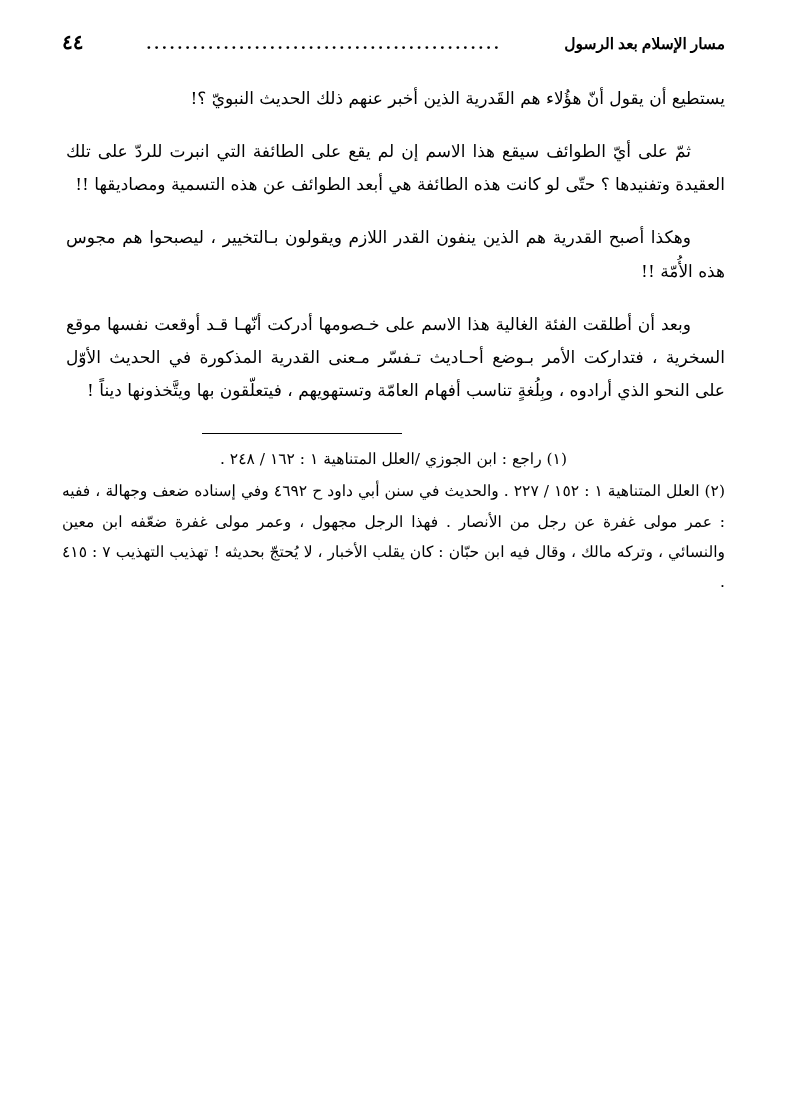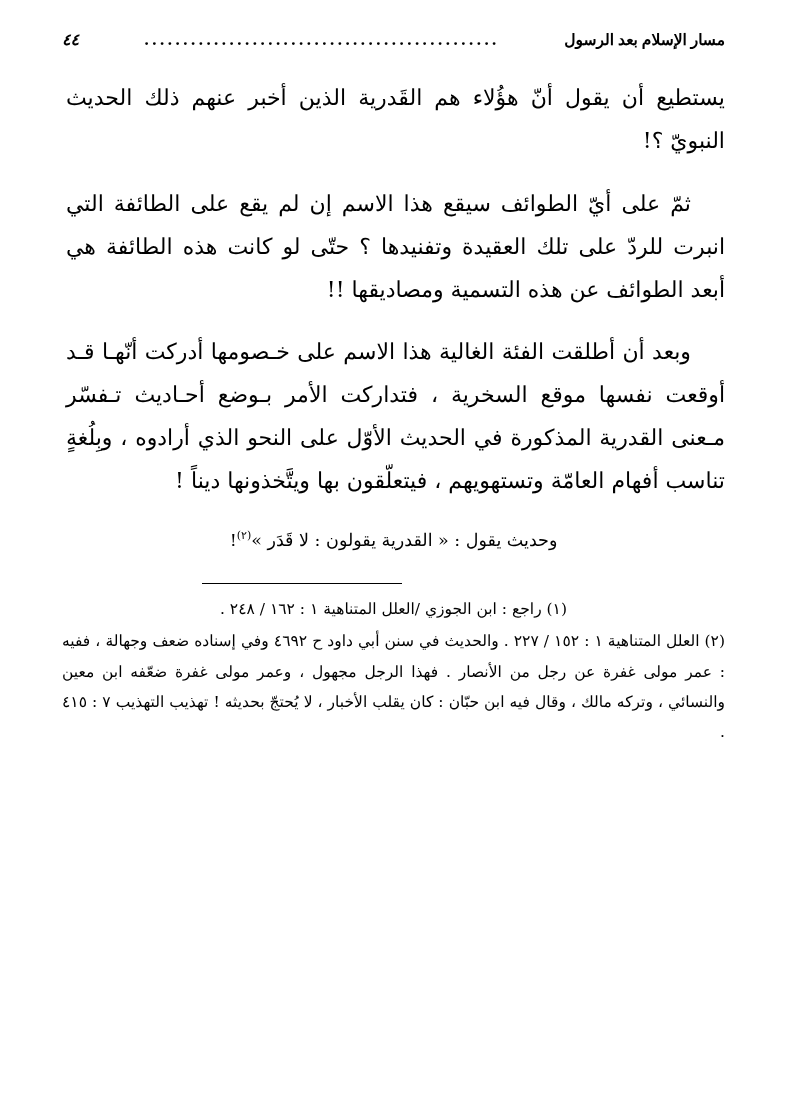--- a/index.html
+++ b/index.html
@@ -48,33 +48,32 @@
     margin: 0 8px;
     font-size: 15px;
     letter-spacing: 2.5px;
     line-height: 1;
     color: #000;
     direction: ltr;
     text-align: center;
     white-space: nowrap;
   }
   .header-pageno {
-    font-size: 16px;
+    font-size: 20px;
     font-weight: bold;
-    font-style: italic;
   }
 
   
   .content {
     direction: rtl;
     text-align: justify;
     text-justify: inter-word;
   }
   p.para {
-    font-size: 22px;
+    font-size: 17px;
     line-height: 1.95;
     margin: 0 0 20px 4px;
     text-indent: 34px;
     text-align: justify;
   }
   p.para.noindent {
     text-indent: 0;
   }
   p.quote {
     font-size: 17.5px;
@@ -126,27 +125,25 @@
   <div class="header">
     <span class="header-title">مسار الإسلام بعد الرسول</span>
     <span class="header-dots">..............................................</span>
     <span class="header-pageno">٤٤</span>
   </div>
 
   <div class="content">
 
     <p class="para noindent">يستطيع أن يقول أنّ هؤُلاء هم القَدرية الذين أخبر عنهم ذلك الحديث النبويّ ؟!</p>
     <p class="para">ثمّ على أيّ الطوائف سيقع هذا الاسم إن لم يقع على الطائفة التي انبرت للردّ على تلك العقيدة وتفنيدها ؟ حتّى لو كانت هذه الطائفة هي أبعد الطوائف عن هذه التسمية ومصاديقها !!</p>
+    <p class="para">وهكذا أصبح القدرية هم الذين ينفون القدر اللازم ويقولون بـالتخيير ، ليصبحوا هم مجوس هذه الأُمّة !!</p>
     <p class="para">وبعد أن أطلقت الفئة الغالية هذا الاسم على خـصومها أدركت أنّهـا قـد أوقعت نفسها موقع السخرية ، فتداركت الأمر بـوضع أحـاديث تـفسّر مـعنى القدرية المذكورة في الحديث الأوّل على النحو الذي أرادوه ، وبِلُغةٍ تناسب أفهام العامّة وتستهويهم ، فيتعلّقون بها ويتَّخذونها ديناً !</p>
 
 
 
-    <p class="quote">
-      <span>وحديث يقول : « القدرية يقولون : لا قَدَر »</span><sup class="fn">(٢)</sup><span>!</span>
-    </p>
 
   </div>
 
   <hr class="footnote-sep">
 
   <div class="footnotes">
     <p class="fn-first">(١) راجع : ابن الجوزي /العلل المتناهية ١ : ١٦٢ / ٢٤٨ .</p>
     <p>(٢) العلل المتناهية ١ : ١٥٢ / ٢٢٧ . والحديث في سنن أبي داود ح ٤٦٩٢ وفي إسناده ضعف وجهالة ، ففيه : عمر مولى غفرة عن رجل من الأنصار . فهذا الرجل مجهول ، وعمر مولى غفرة ضعّفه ابن معين والنسائي ، وتركه مالك ، وقال فيه ابن حبّان : كان يقلب الأخبار ، لا يُحتجّ بحديثه ! تهذيب التهذيب ٧ : ٤١٥ .</p>
   </div>
 

